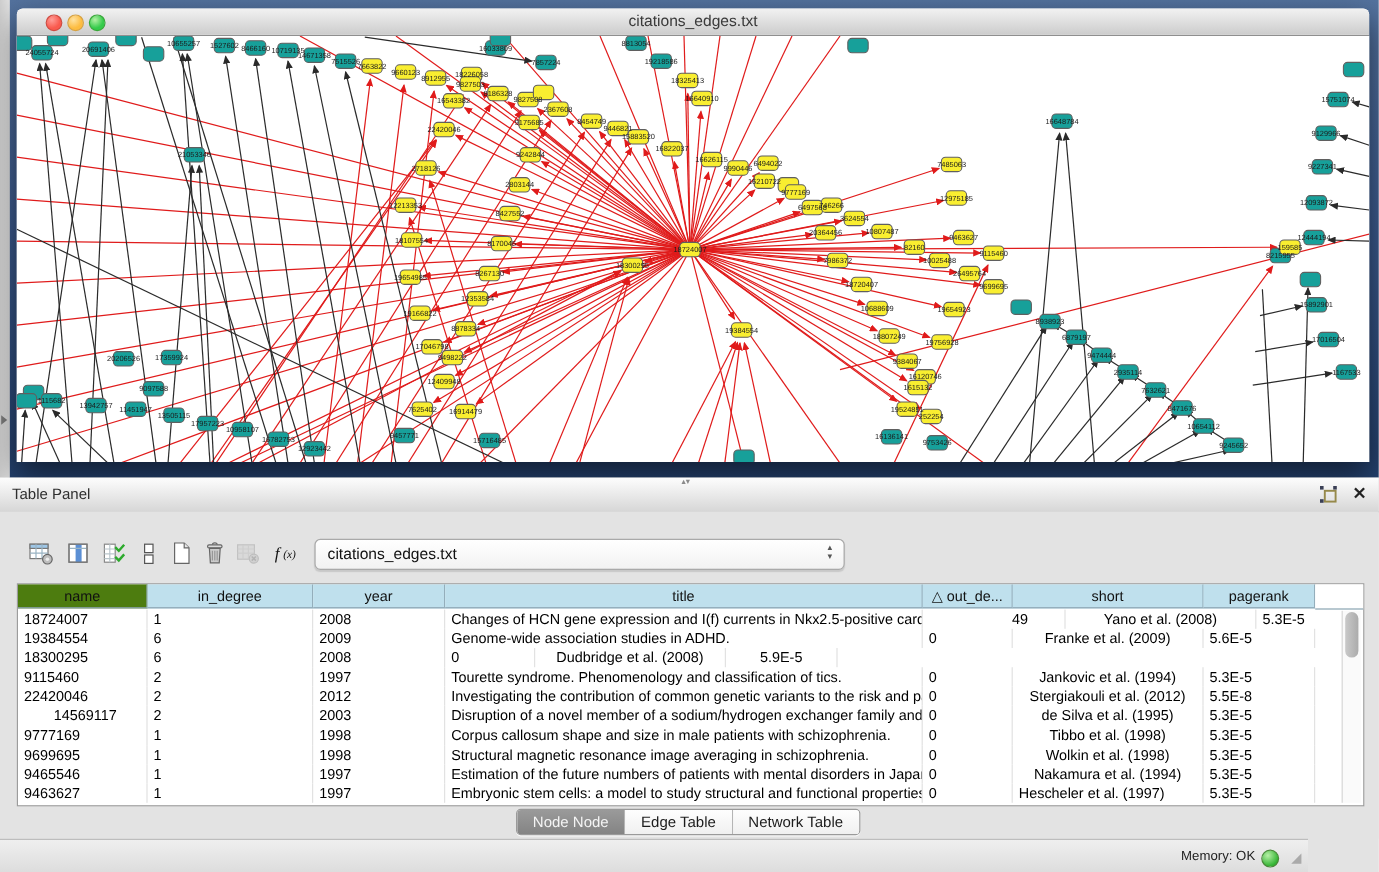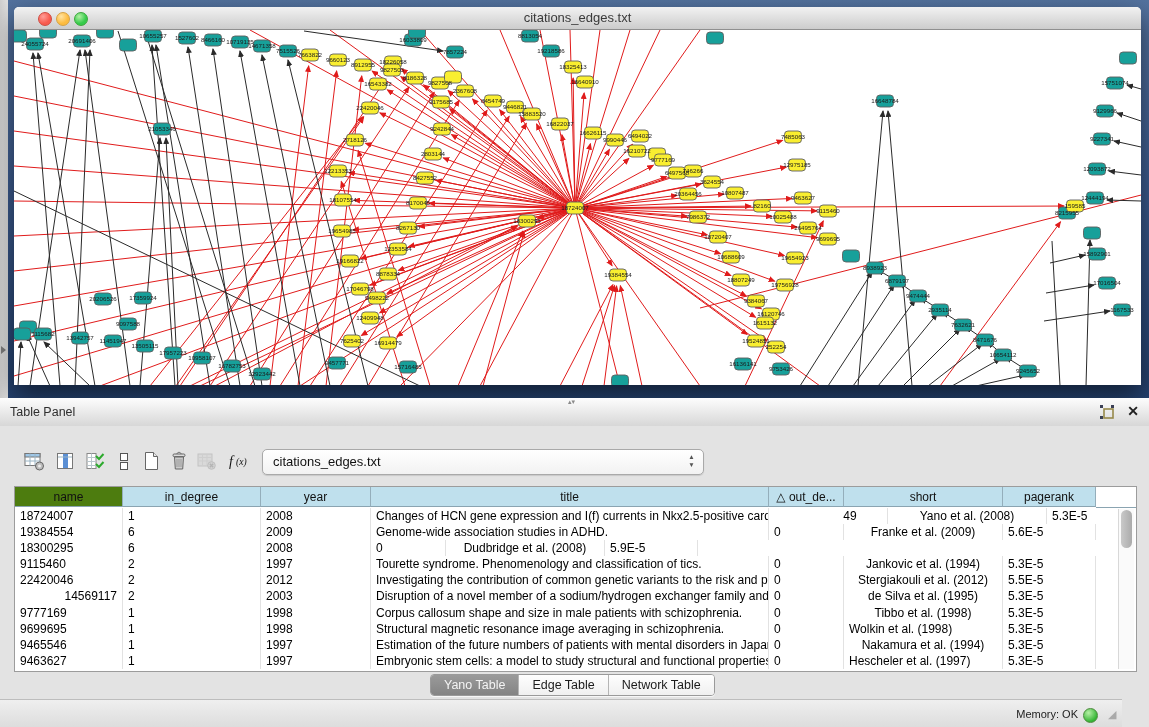--- a/index.html
+++ b/index.html
@@ -67,21 +67,21 @@
   
   #table-tabs{left:430px;top:674px;height:20px;display:flex;border:1px solid #9a9a9a;
     border-radius:4px;overflow:hidden;background:#fdfdfd;box-shadow:0 1px 0 rgba(255,255,255,.7);}
   .seg{height:20px;line-height:20px;padding:0 13px;font-size:12.5px;color:#1c1c1c;
     border-right:1px solid #b5b5b5;cursor:pointer;background:linear-gradient(#fefefe,#f0f0f0);}
   .seg:last-child{border-right:none;}
   .seg.sel{background:linear-gradient(#9a9a9a,#848484);color:#f4f4f4;}
 
   
   #status-bar{left:0;top:699px;width:1090px;height:28px;
-    background:linear-gradient(#efefef,#dcdcdc);border-top:1px solid #bdbdbd;padding-left:32px;}
+    background:linear-gradient(#efefef,#dcdcdc);border-top:1px solid #bdbdbd;}
   #memory-label{position:absolute;right:44px;top:0;height:28px;line-height:28px;font-size:11px;color:#222;}
   #memory-dot{position:absolute;right:24px;top:8px;width:13px;height:13px;border-radius:50%;
     background:radial-gradient(circle at 35% 30%,#b6f0a6,#35b535 70%);border:1px solid #4a8a3a;cursor:pointer;}
   #corner-grip{position:absolute;right:2px;top:8px;width:12px;height:12px;color:#aaa;font-size:11px;}
 </style>
 </head>
 <body>
 
 <div id="network-region" class="abs"></div>
 <div id="left-strip" class="abs">
@@ -626,42 +626,42 @@
         <div class="td" style="width: 75px; text-align: left;">0</div>
         <div class="td" style="width: 159px; text-align: center;">Franke et al. (2009)</div>
         <div class="td" style="width: 93px; text-align: left;">5.6E-5</div>
       </div>
       <div class="tr">
         <div class="td" style="width: 108px; text-align: left;">18300295</div>
         <div class="td" style="width: 138px; text-align: left;">6</div>
         <div class="td" style="width: 110px; text-align: left;">2008</div>
         <div class="td" style="width: 75px; text-align: left;">0</div>
         <div class="td" style="width: 159px; text-align: center;">Dudbridge et al. (2008)</div>
-        <div class="td" style="width: 93px; text-align: left;">5.9E-5</div>
+        <div class="td" style="width: 93px; text-align: center;">5.9E-5</div>
       </div>
       <div class="tr">
         <div class="td" style="width: 108px; text-align: left;">9115460</div>
         <div class="td" style="width: 138px; text-align: left;">2</div>
         <div class="td" style="width: 110px; text-align: left;">1997</div>
         <div class="td" style="width: 398px; text-align: left;">Tourette syndrome. Phenomenology and classification of tics.</div>
         <div class="td" style="width: 75px; text-align: left;">0</div>
         <div class="td" style="width: 159px; text-align: center;">Jankovic et al. (1994)</div>
         <div class="td" style="width: 93px; text-align: left;">5.3E-5</div>
       </div>
       <div class="tr">
         <div class="td" style="width: 108px; text-align: left;">22420046</div>
         <div class="td" style="width: 138px; text-align: left;">2</div>
         <div class="td" style="width: 110px; text-align: left;">2012</div>
         <div class="td" style="width: 398px; text-align: left;">Investigating the contribution of common genetic variants to the risk and pathogen...</div>
         <div class="td" style="width: 75px; text-align: left;">0</div>
         <div class="td" style="width: 159px; text-align: center;">Stergiakouli et al. (2012)</div>
-        <div class="td" style="width: 93px; text-align: left;">5.5E-5</div>
-      </div>
-      <div class="tr">
-        <div class="td" style="width: 108px; text-align: right; padding-left: 10px;">14569117</div>
+        <div class="td" style="width: 93px; text-align: left;">5.5E-8</div>
+      </div>
+      <div class="tr">
+        <div class="td" style="width: 108px; text-align: center; padding-left: 10px;">14569117</div>
         <div class="td" style="width: 138px; text-align: left;">2</div>
         <div class="td" style="width: 110px; text-align: left;">2003</div>
         <div class="td" style="width: 398px; text-align: left;">Disruption of a novel member of a sodium/hydrogen exchanger family and DOCK...</div>
         <div class="td" style="width: 75px; text-align: left;">0</div>
         <div class="td" style="width: 159px; text-align: center;">de Silva et al. (1995)</div>
         <div class="td" style="width: 93px; text-align: left;">5.3E-5</div>
       </div>
       <div class="tr">
         <div class="td" style="width: 108px; text-align: left;">9777169</div>
         <div class="td" style="width: 138px; text-align: left;">1</div>
@@ -670,21 +670,21 @@
         <div class="td" style="width: 75px; text-align: left;">0</div>
         <div class="td" style="width: 159px; text-align: center;">Tibbo et al. (1998)</div>
         <div class="td" style="width: 93px; text-align: left;">5.3E-5</div>
       </div>
       <div class="tr">
         <div class="td" style="width: 108px; text-align: left;">9699695</div>
         <div class="td" style="width: 138px; text-align: left;">1</div>
         <div class="td" style="width: 110px; text-align: left;">1998</div>
         <div class="td" style="width: 398px; text-align: left;">Structural magnetic resonance image averaging in schizophrenia.</div>
         <div class="td" style="width: 75px; text-align: left;">0</div>
-        <div class="td" style="width: 159px; ">Wolkin et al. (1998)</div>
+        <div class="td" style="width: 159px; text-align: center;">Wolkin et al. (1998)</div>
         <div class="td" style="width: 93px; text-align: left;">5.3E-5</div>
       </div>
       <div class="tr">
         <div class="td" style="width: 108px; text-align: left;">9465546</div>
         <div class="td" style="width: 138px; text-align: left;">1</div>
         <div class="td" style="width: 110px; text-align: left;">1997</div>
         <div class="td" style="width: 398px; text-align: left;">Estimation of the future numbers of patients with mental disorders in Japan base...</div>
         <div class="td" style="width: 75px; text-align: left;">0</div>
         <div class="td" style="width: 159px; text-align: center;">Nakamura et al. (1994)</div>
         <div class="td" style="width: 93px; text-align: left;">5.3E-5</div>
@@ -698,21 +698,21 @@
         <div class="td" style="width: 159px; text-align: left;">Hescheler et al. (1997)</div>
         <div class="td" style="width: 93px; text-align: left;">5.3E-5</div>
       </div>
     </div>
   <div id="v-scrollbar">
     <div id="v-scroll-thumb"></div>
   </div>
 </div>
 
 <div id="table-tabs" class="abs">
-    <div class="seg sel">Yano Table</div>
+    <div class="seg sel">Node Node</div>
     <div class="seg">Edge Table</div>
     <div class="seg">Network Table</div>
   </div>
 
 <div id="status-bar" class="abs">
   <span id="memory-label">Memory: OK</span>
   <span id="memory-dot"></span>
   <span id="corner-grip">◢</span>
 </div>
 

